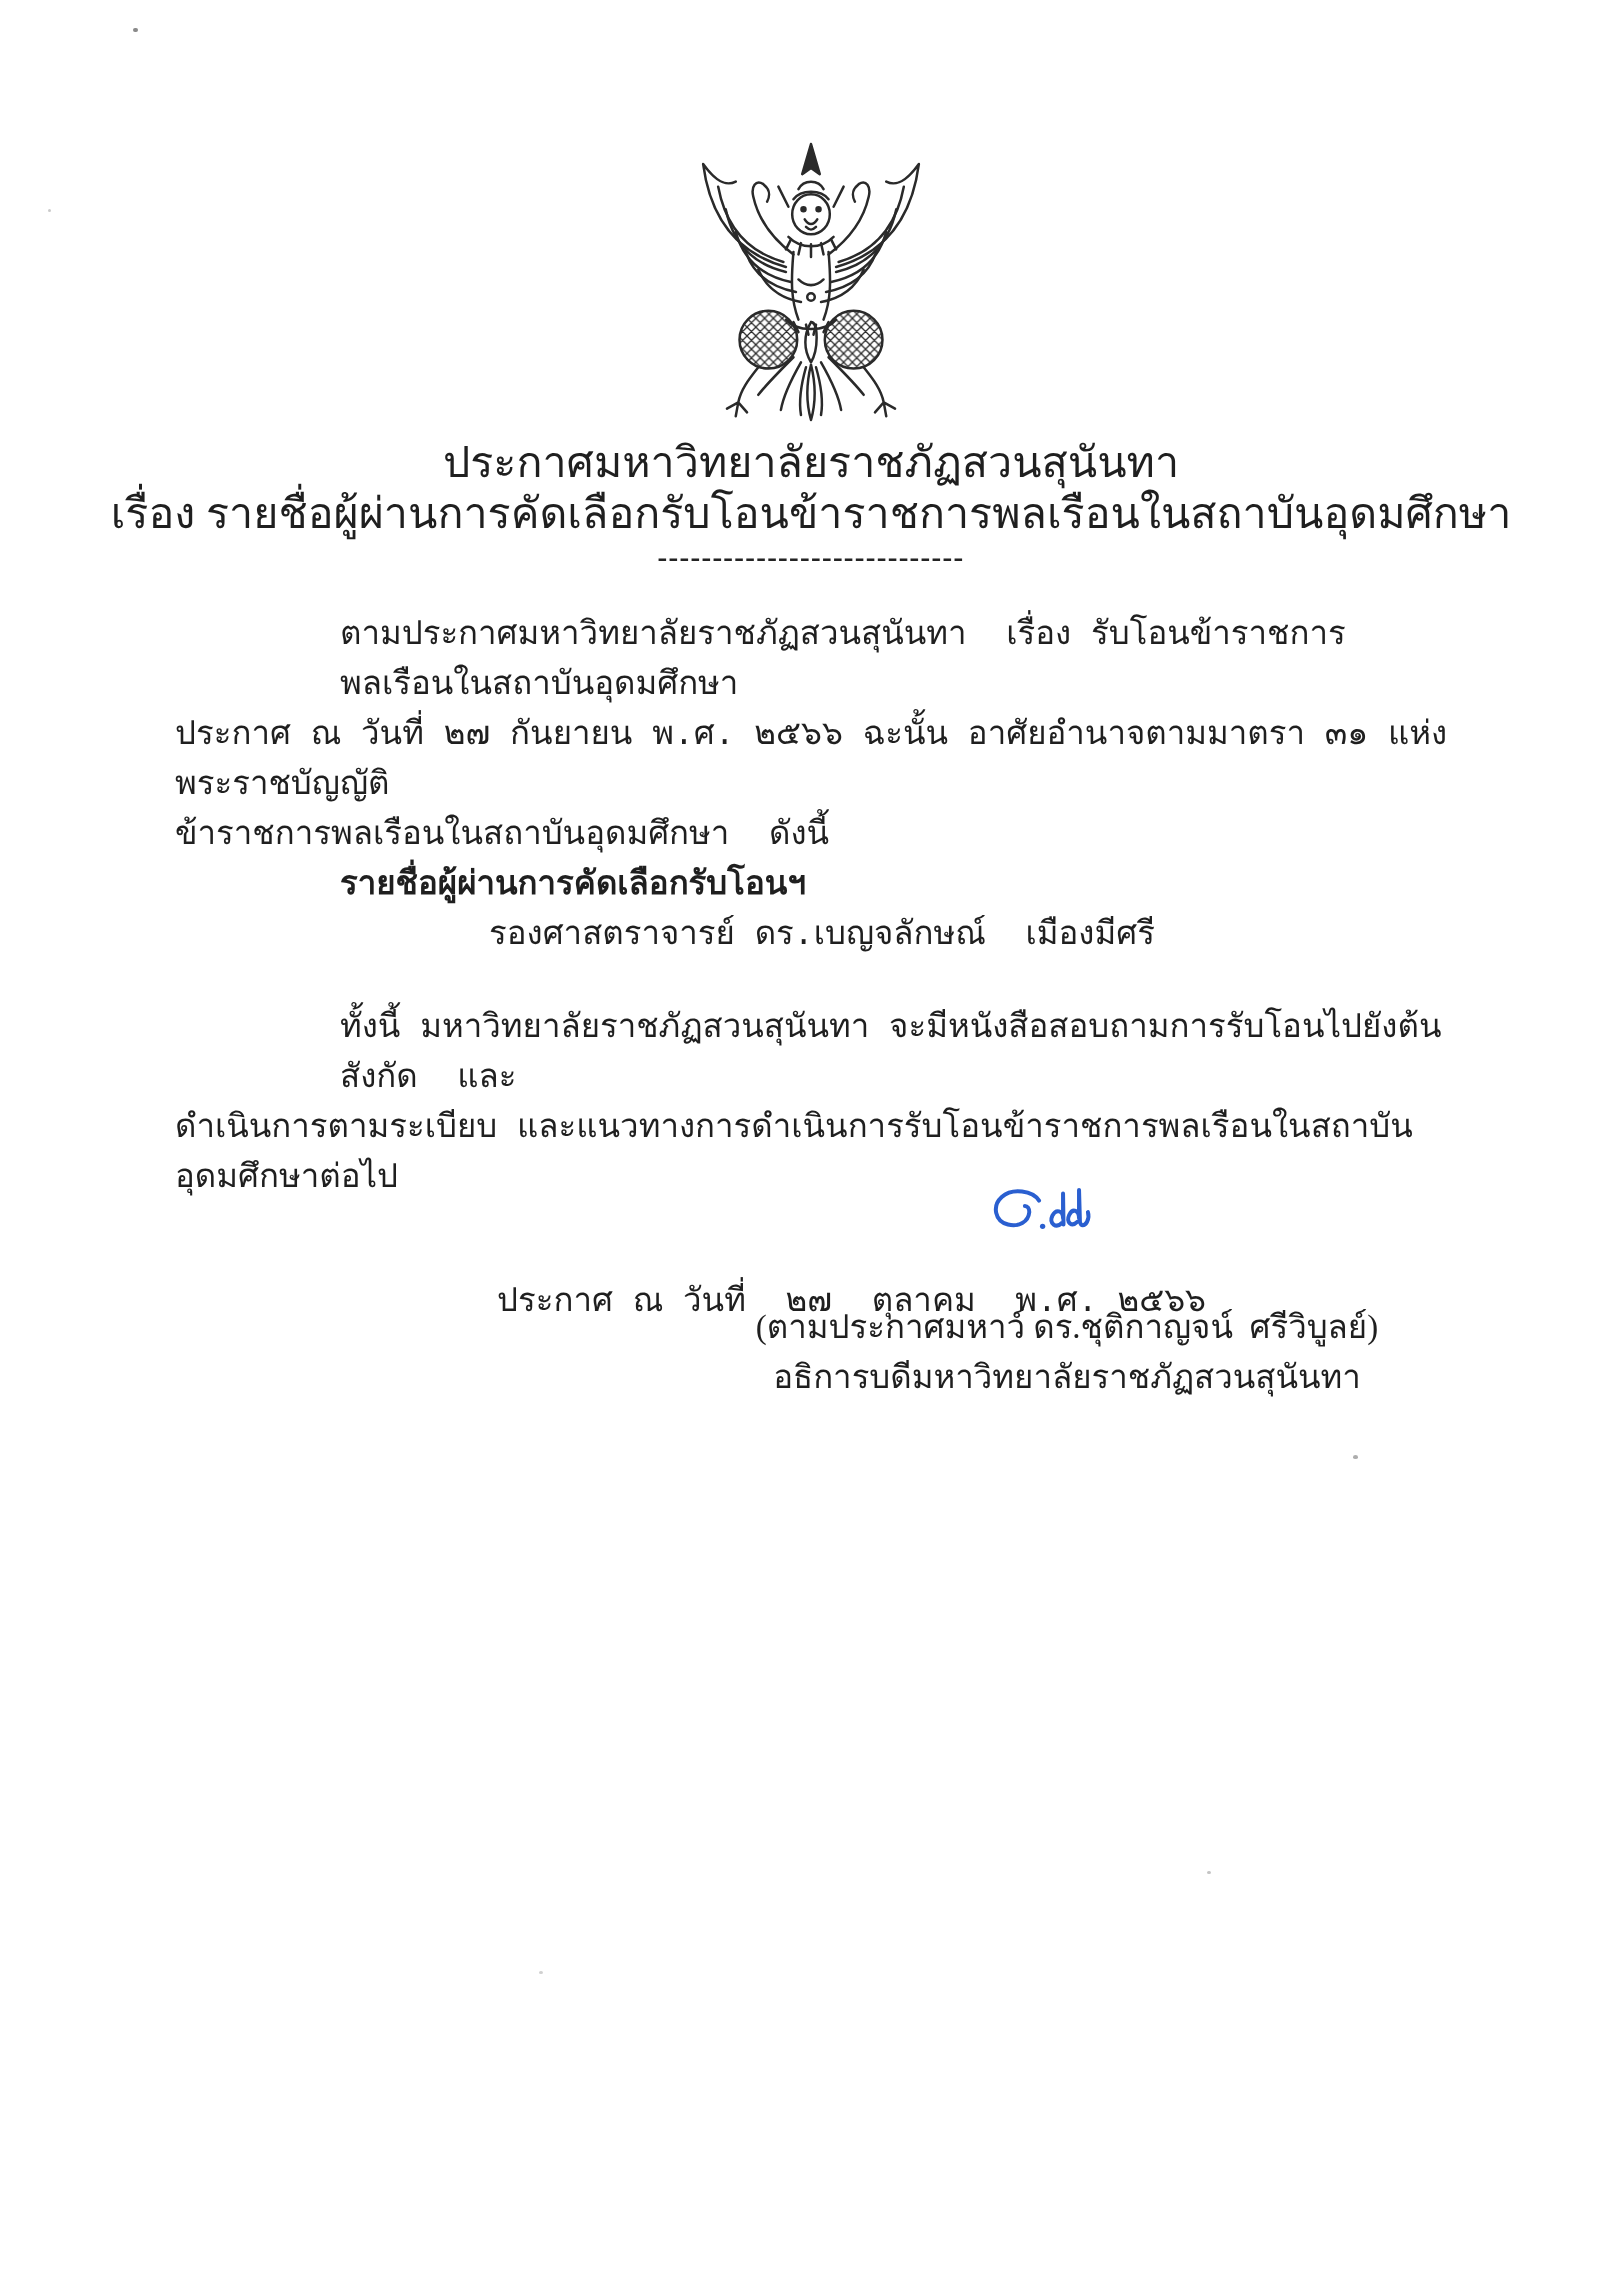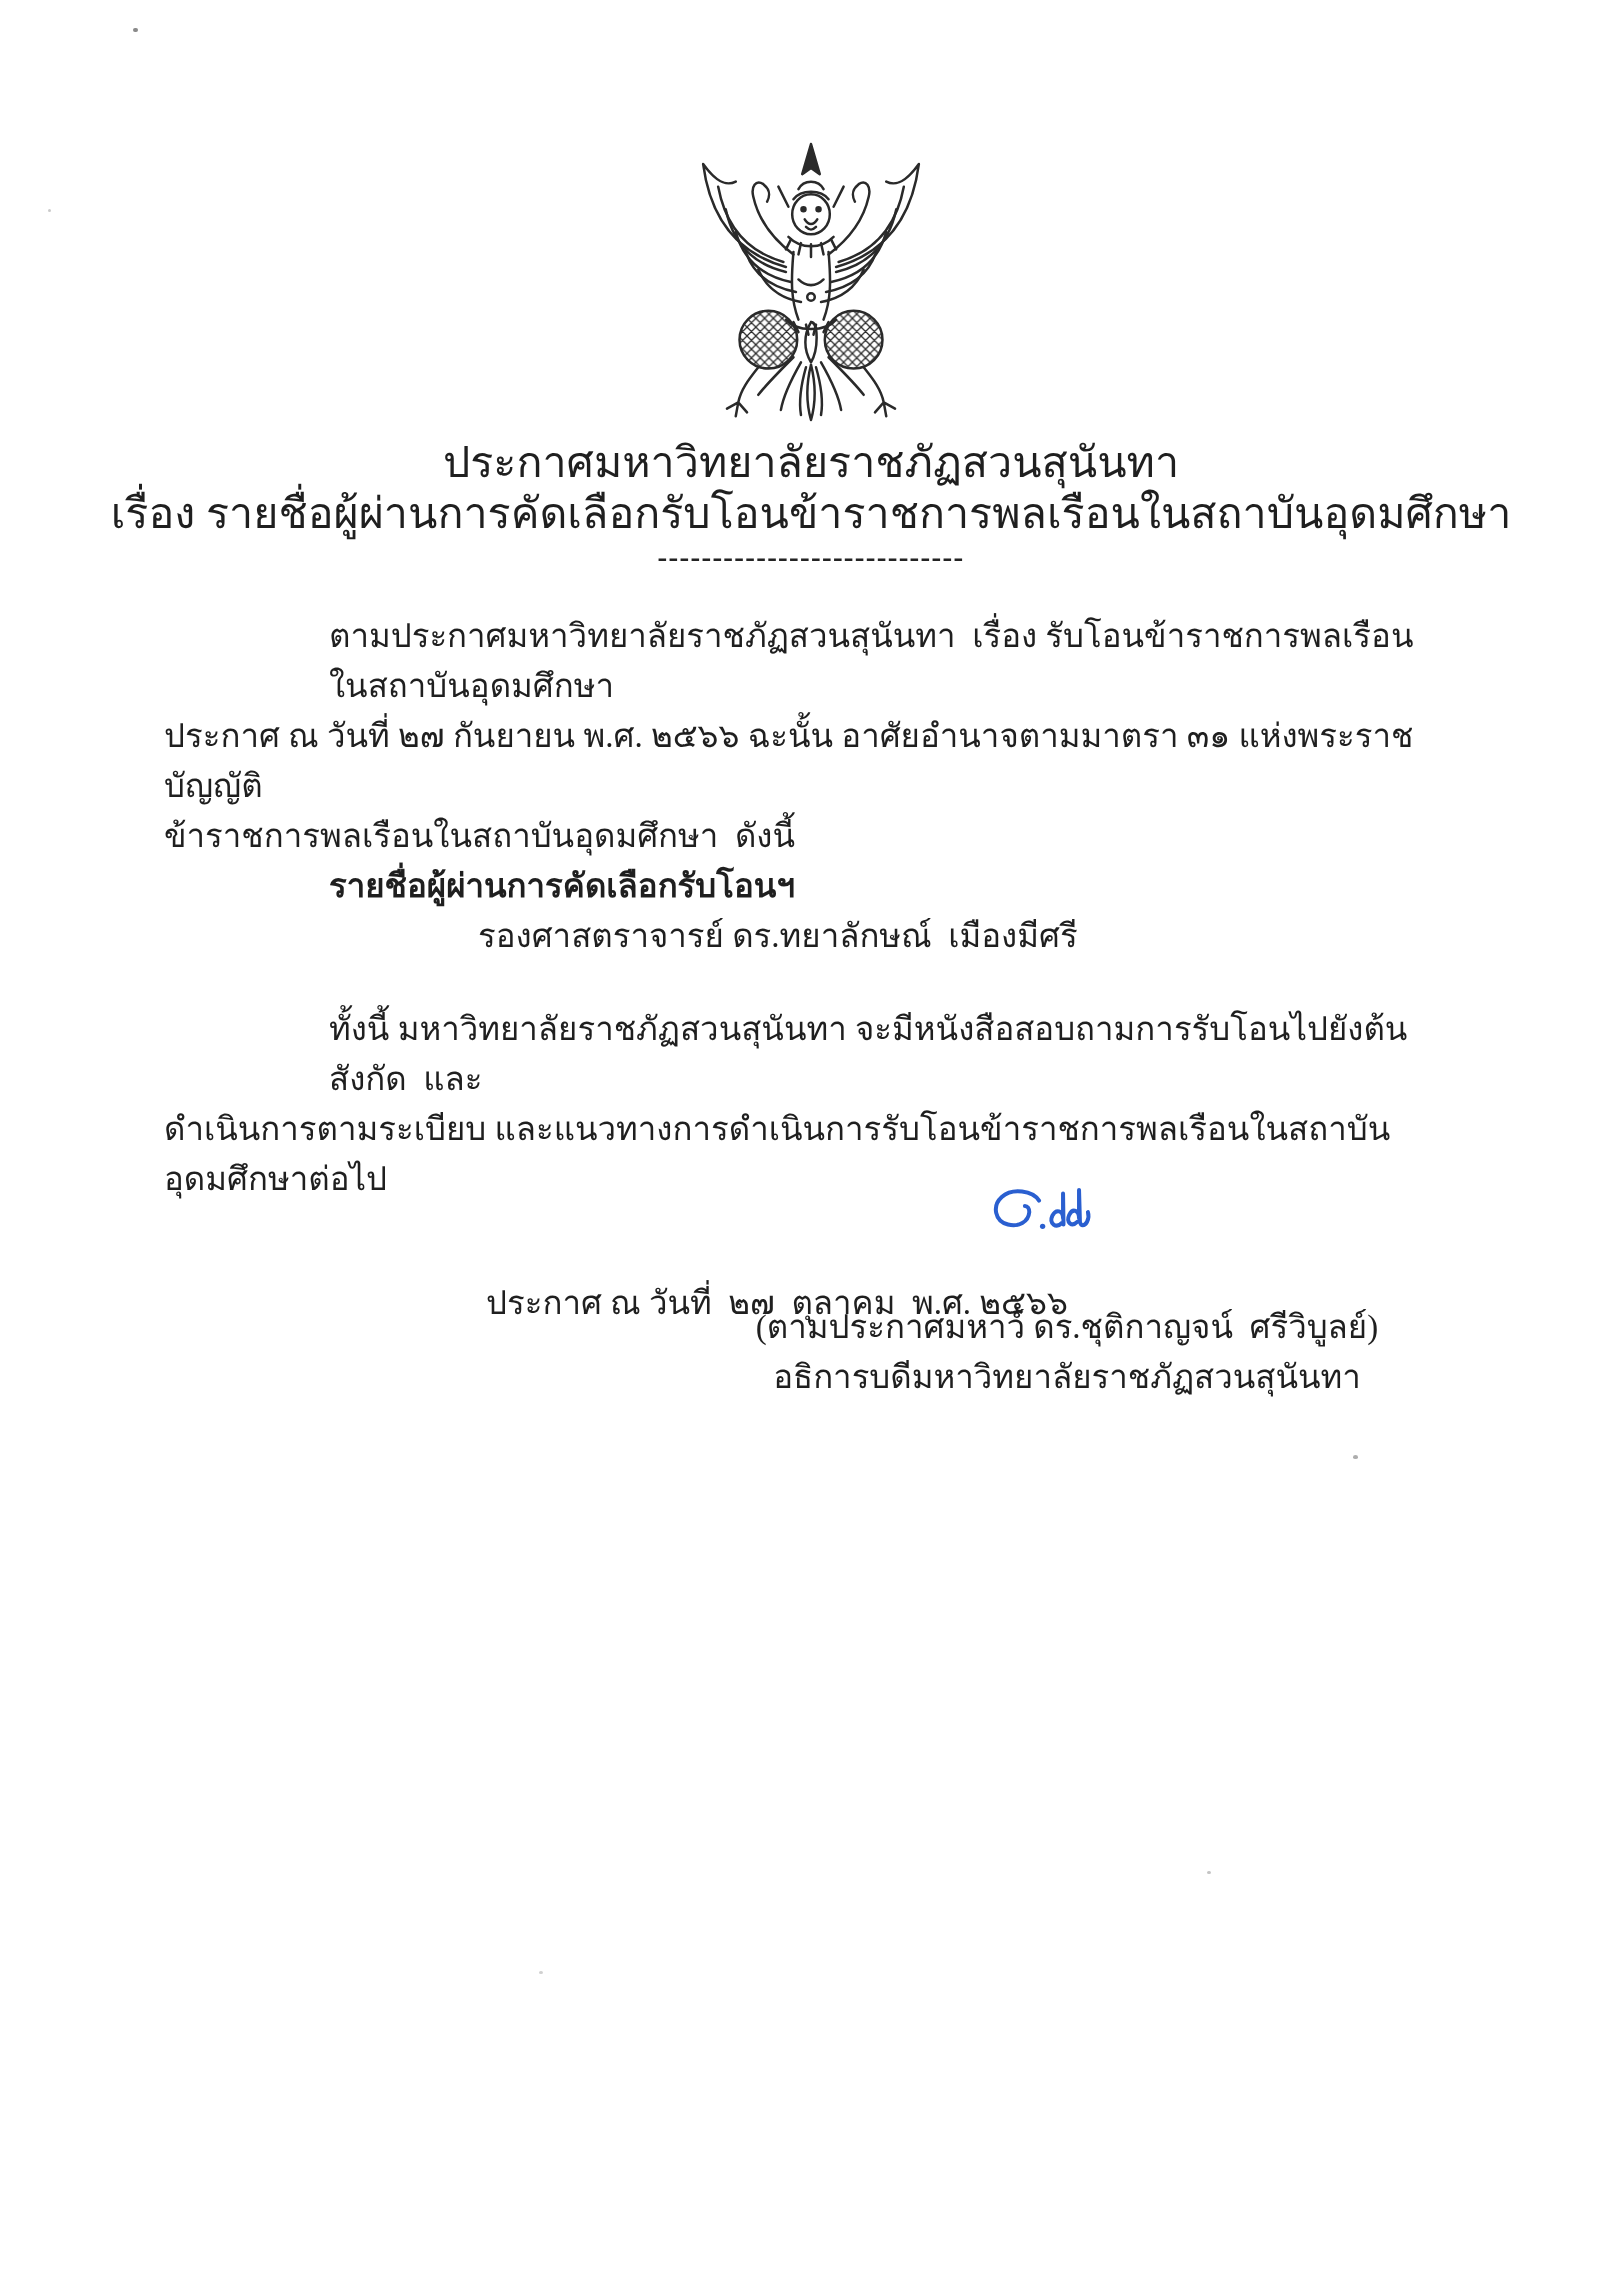--- a/index.html
+++ b/index.html
@@ -16,22 +16,22 @@
   .emblem{
     position:absolute;top:134px;left:50%;
     transform:translateX(-50%);
     width:255px;height:301px;
   }
   .emblem svg{width:100%;height:100%;}
   .title-block{position:absolute;top:437px;left:0;width:100%;text-align:center;}
   .title-line{font-size:43px;line-height:51px;}
   .separator{font-size:29px;line-height:37px;font-weight:bold;letter-spacing:1.3px;color:#232323;}
   .doc-body{
-    position:absolute;top:611px;left:164px;right:170px;
-    font-size:33px;line-height:50px;
+    position:absolute;top:611px;left:175px;right:170px;
+    font-size:33px;line-height:50px;font-family:Liberation Mono, monospace;
   }
   .line{white-space:pre-wrap;}
   .indent1{padding-left:165px;}
   .indent-name{padding-left:314px;}
   .indent-date{padding-left:322px;}
   .gap-sm{margin-top:43px;}
   .gap-md{margin-top:74px;}
   .bold{font-weight:bold;}
   .signature-block{position:absolute;top:1175px;left:968px;width:151px;height:92px;}
   .signature-block svg{width:100%;height:100%;}
@@ -120,21 +120,21 @@
     <div class="title-line txt">เรื่อง รายชื่อผู้ผ่านการคัดเลือกรับโอนข้าราชการพลเรือนในสถาบันอุดมศึกษา</div>
     <div class="separator txt">----------------------------</div>
   </div>
 
   <div class="doc-body">
     <div class="line indent1">ตามประกาศมหาวิทยาลัยราชภัฏสวนสุนันทา  เรื่อง รับโอนข้าราชการพลเรือนในสถาบันอุดมศึกษา</div>
     <div class="line">ประกาศ ณ วันที่ ๒๗ กันยายน พ.ศ. ๒๕๖๖ ฉะนั้น อาศัยอำนาจตามมาตรา ๓๑ แห่งพระราชบัญญัติ</div>
     <div class="line">ข้าราชการพลเรือนในสถาบันอุดมศึกษา  ดังนี้</div>
 
     <div class="line indent1 bold">รายชื่อผู้ผ่านการคัดเลือกรับโอนฯ</div>
-    <div class="line indent-name">รองศาสตราจารย์ ดร.ทยาลักษณ์  เมืองมีศรี</div>
+    <div class="line indent-name">รองศาสตราจารย์ ดร.เบญจลักษณ์  เมืองมีศรี</div>
 
     <div class="line indent1 gap-sm">ทั้งนี้ มหาวิทยาลัยราชภัฏสวนสุนันทา จะมีหนังสือสอบถามการรับโอนไปยังต้นสังกัด  และ</div>
     <div class="line">ดำเนินการตามระเบียบ และแนวทางการดำเนินการรับโอนข้าราชการพลเรือนในสถาบันอุดมศึกษาต่อไป</div>
 
     <div class="line indent-date gap-md">ประกาศ ณ วันที่  ๒๗  ตุลาคม  พ.ศ. ๒๕๖๖</div>
   </div>
 
   <div class="signature-block">
     <svg viewBox="0 0 340 200" fill="none" stroke="#2a5fd0" stroke-width="9" stroke-linecap="round" stroke-linejoin="round">
       <path d="M160,54 C146,32 100,24 76,46 C54,66 60,100 90,108 C114,114 136,102 138,80 C138,72 134,66 128,66"></path>

